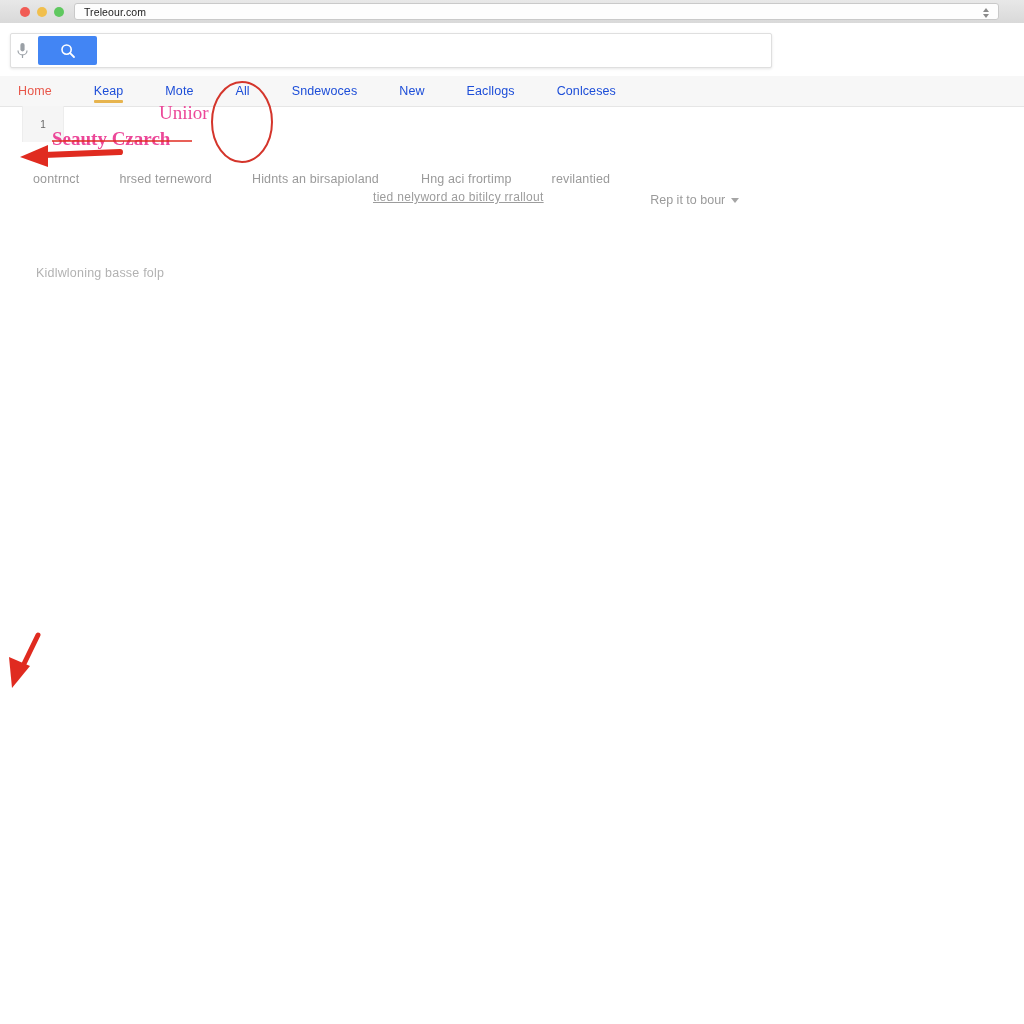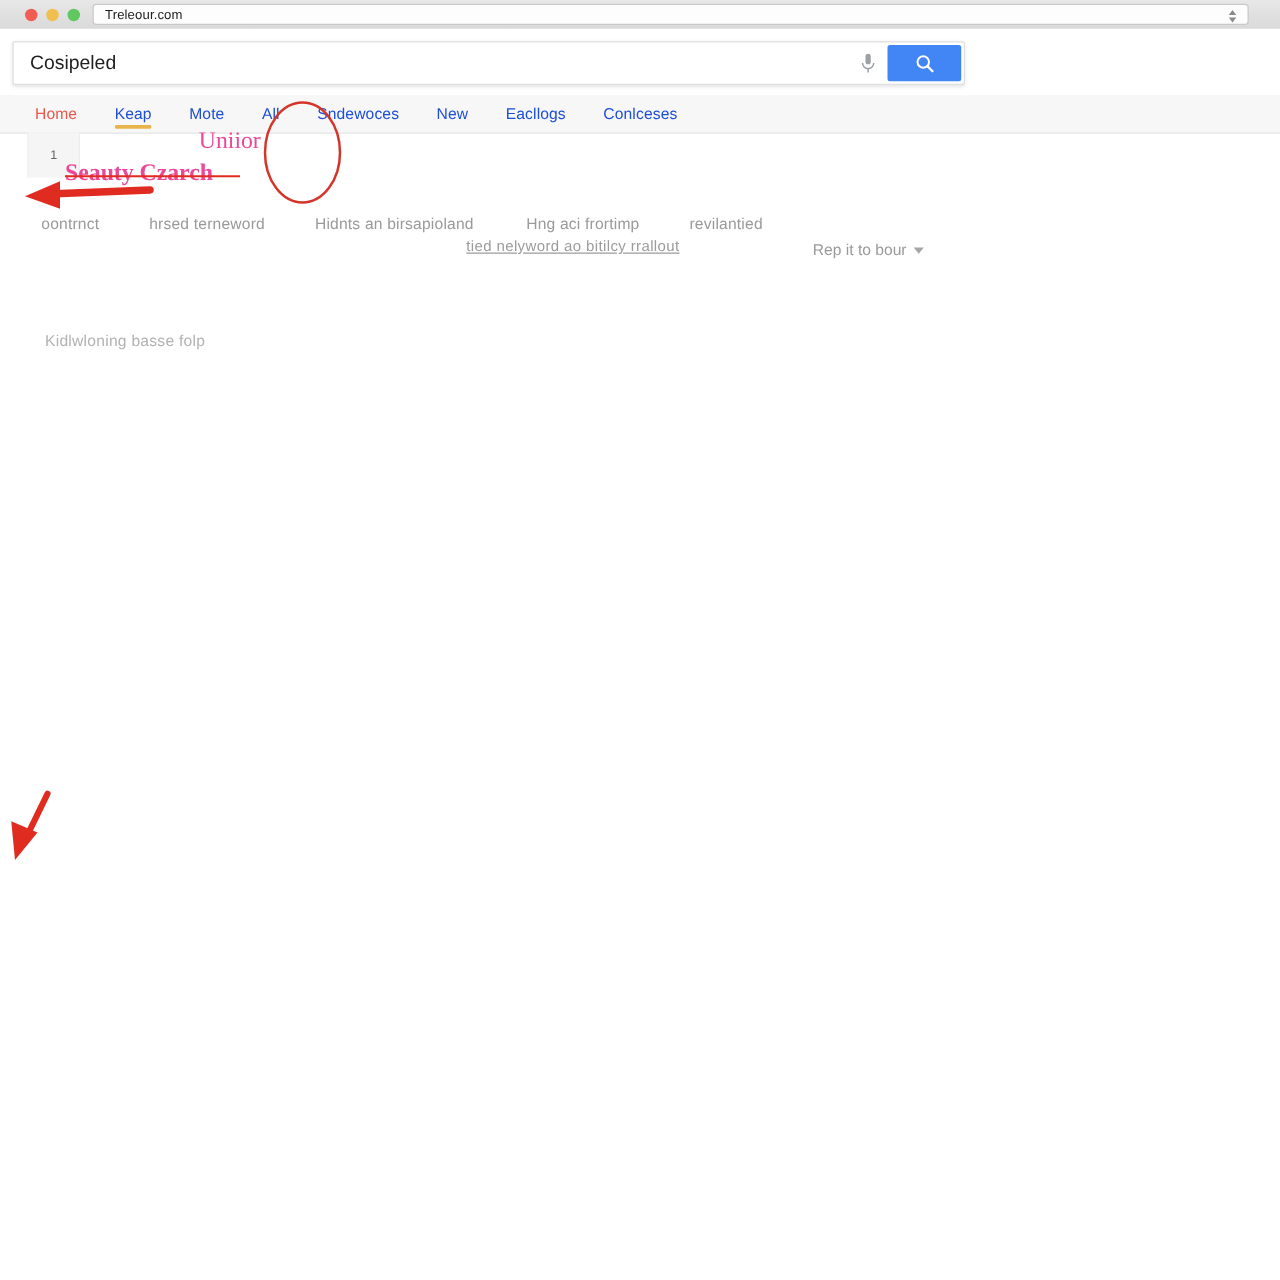--- a/index.html
+++ b/index.html
@@ -144,25 +144,25 @@
     position: absolute;
     left: 0;
     top: 53px;
     width: 1024px;
     height: 30px;
     background: #f7f7f7;
     border-bottom: 1px solid #e6e6e6;
   }
   .nav-tabs {
     position: absolute;
-    left: 28px;
+    left: 18px;
     top: 0;
     display: flex;
     align-items: flex-start;
-    gap: 4px;
+    gap: 16px;
     height: 30px;
     justify-content: flex-end;
   }
   .nav-tab {
     font-size: 12.5px;
     color: #1d4ed8;
     padding: 8px 13px 0 0;
     margin-right: 13px;
     white-space: nowrap;
     cursor: pointer;
@@ -304,21 +304,20 @@
     <span class="url-stepper">
       <i class="up"></i>
       <i class="down"></i>
     </span>
   </div>
 </div>
 
 <div class="page">
 
   <div class="search-header">
-    <input class="search-input" type="text" value="Cosipeled" style="">
     <span class="mic-icon">
       <svg width="13" height="18" viewBox="0 0 13 18">
         <rect x="4.4" y="1" width="4.2" height="8.4" rx="2.1" fill="#9aa0a6"></rect>
         <path d="M2 8.4a4.5 4.5 0 0 0 9 0" fill="none" stroke="#9aa0a6" stroke-width="1.2"></path>
         <line x1="6.5" y1="12.9" x2="6.5" y2="16" stroke="#9aa0a6" stroke-width="1.2"></line>
       </svg>
     </span>
     <button class="search-btn">
       <svg width="16" height="16" viewBox="0 0 16 16">
         <circle cx="6.6" cy="6.6" r="4.6" fill="none" stroke="#ffffff" stroke-width="1.6"></circle>

